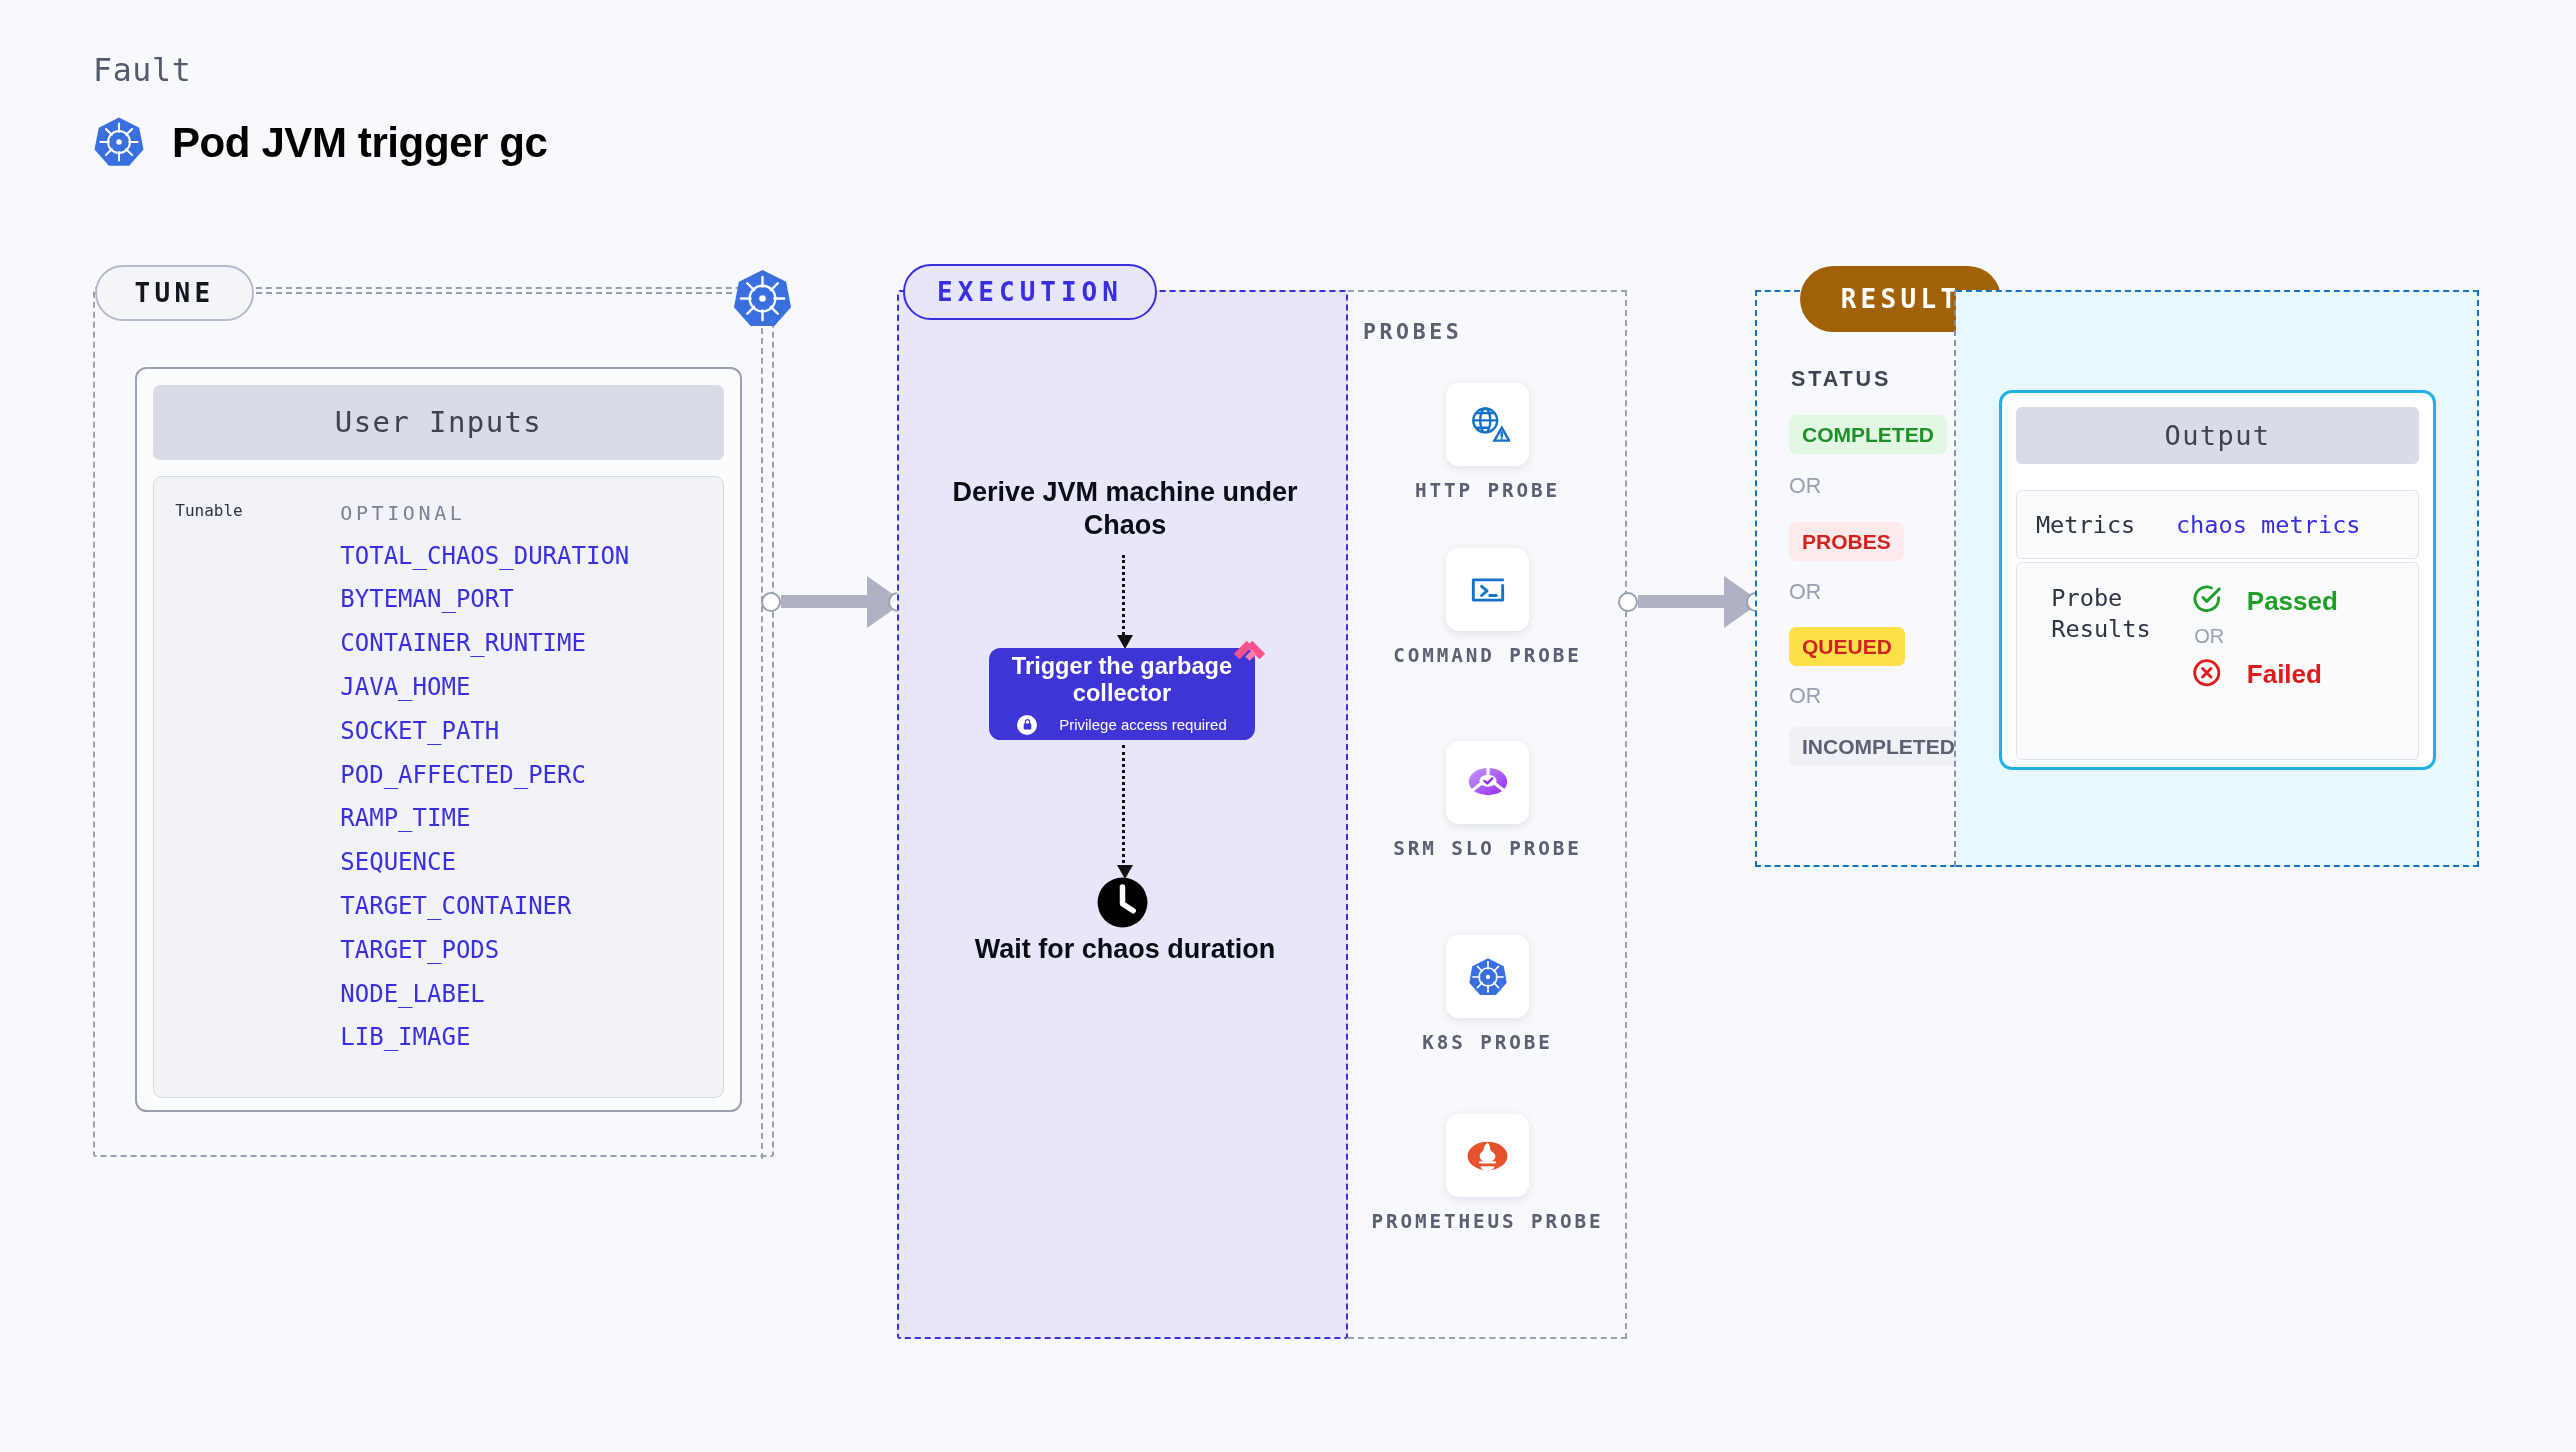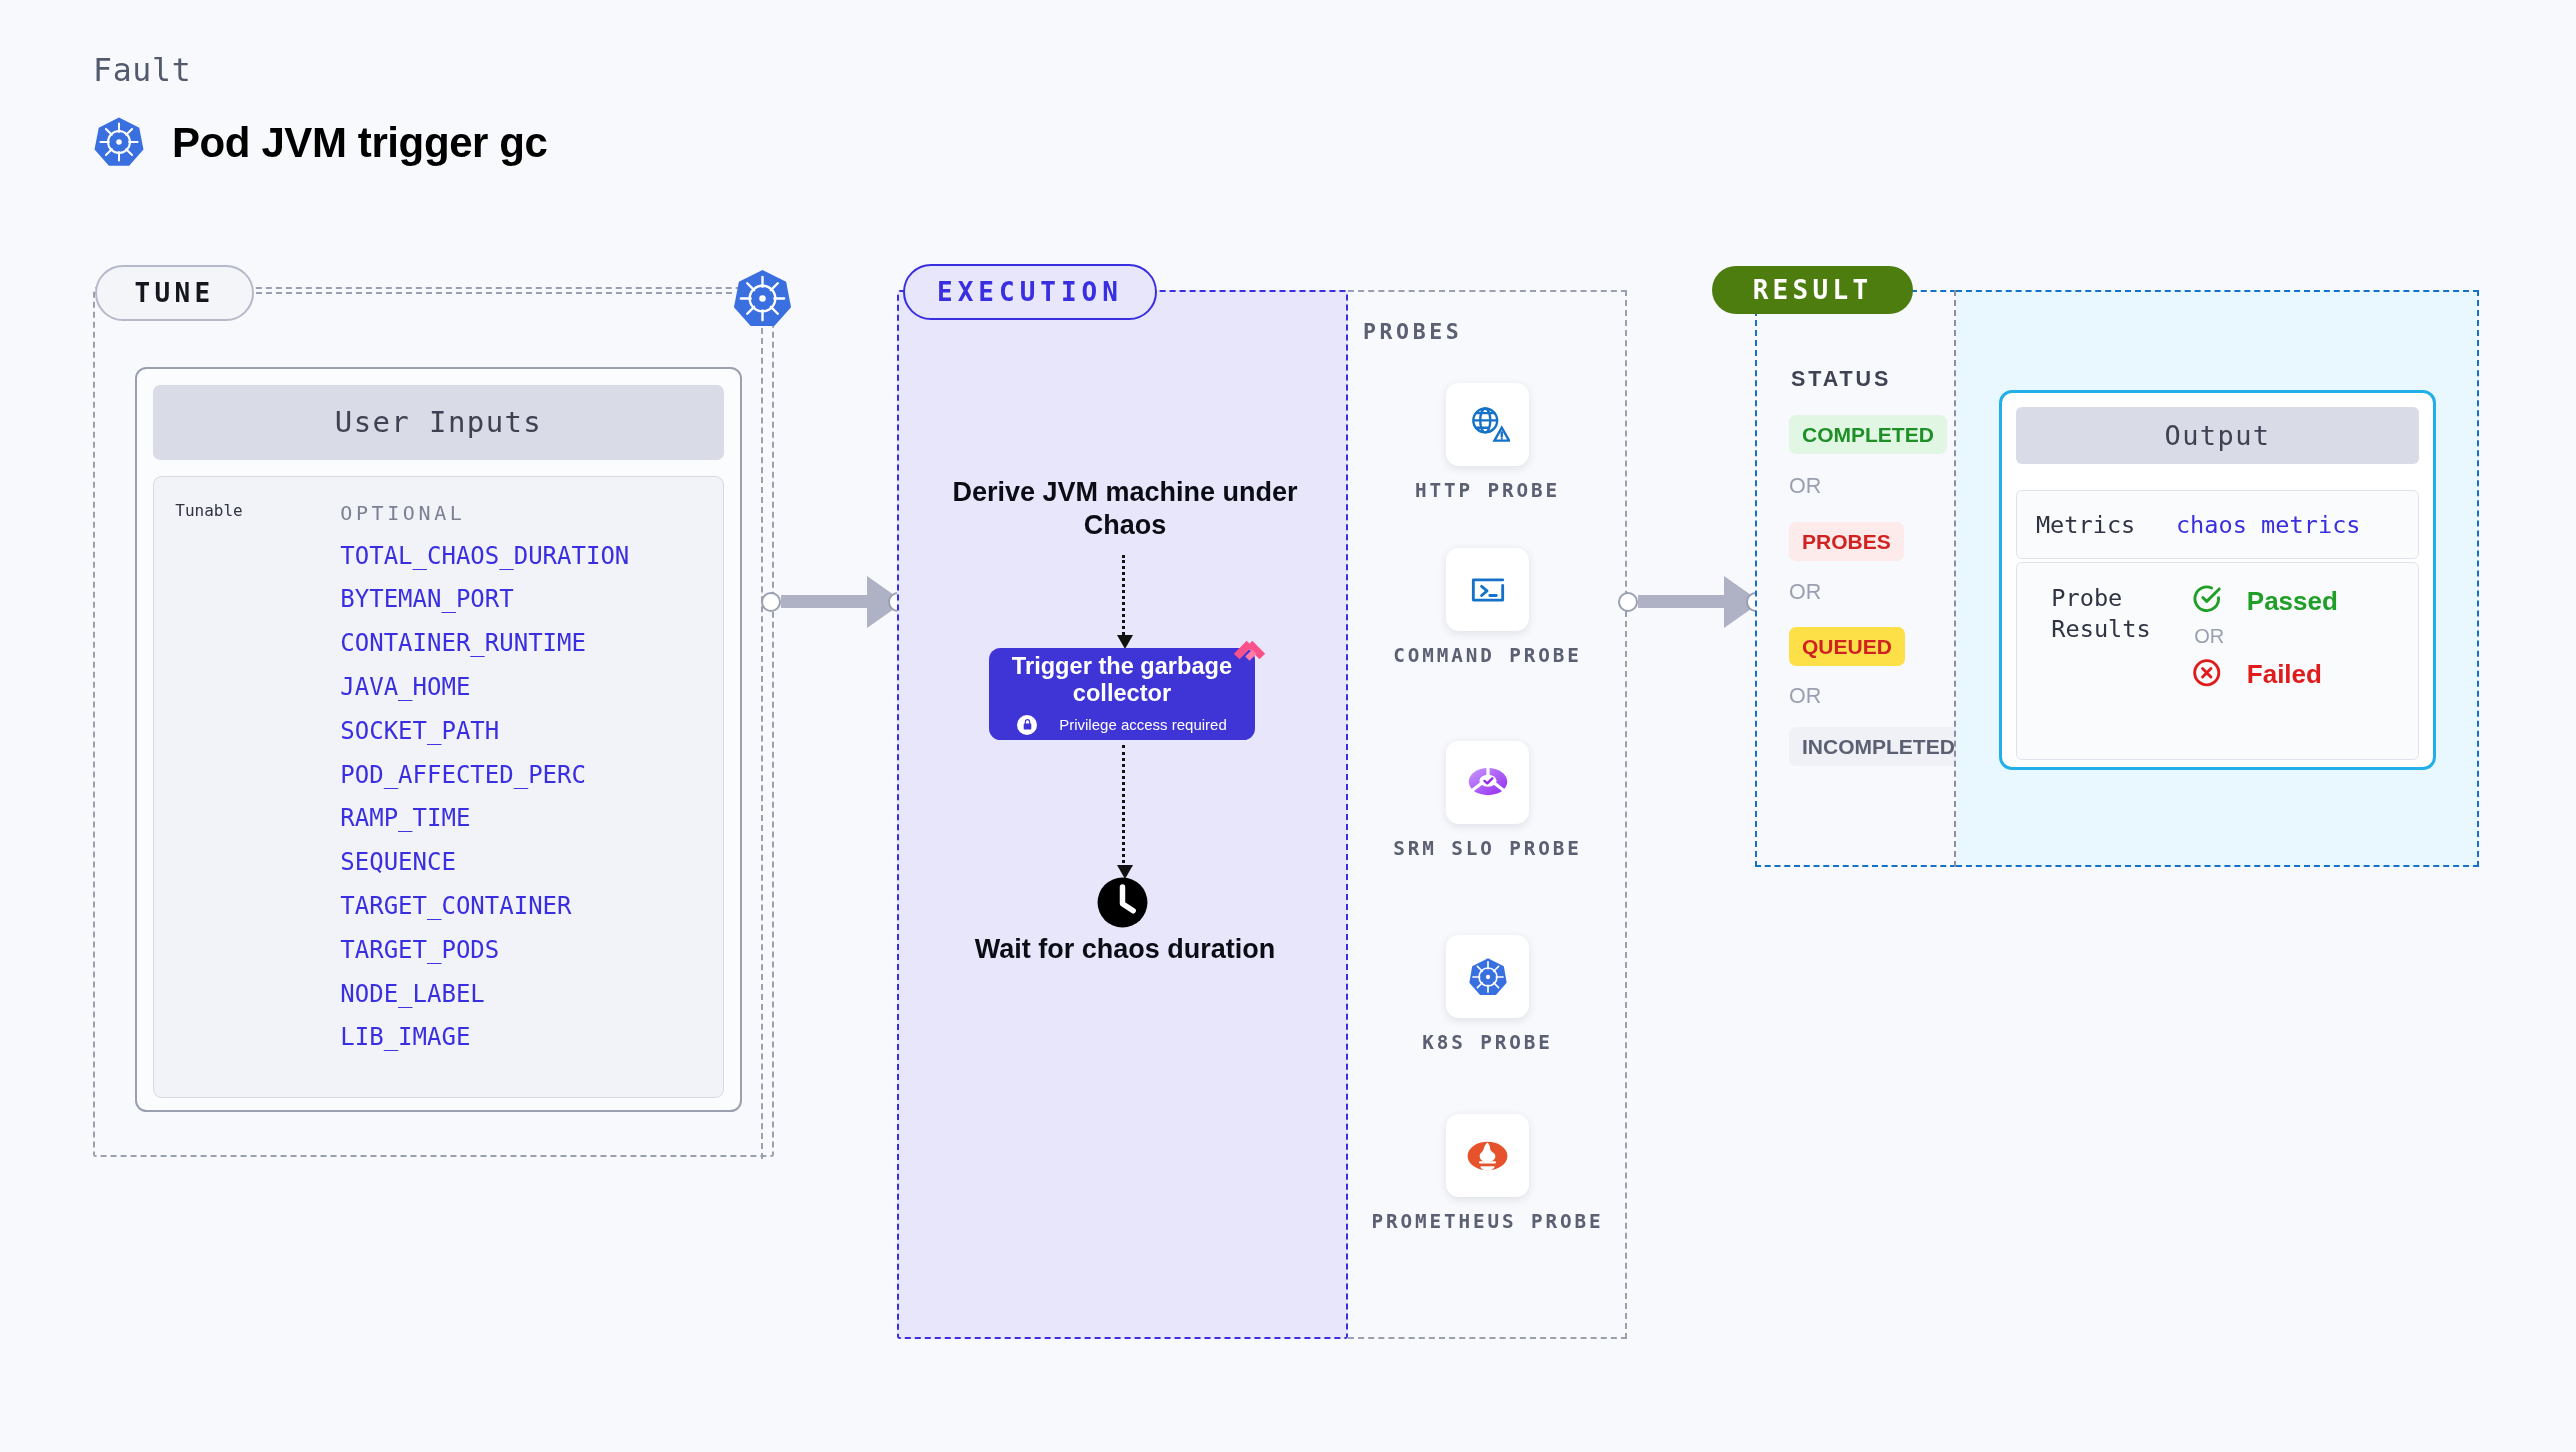--- a/index.html
+++ b/index.html
@@ -81,21 +81,21 @@
     font-size:21.5px;color:#5b6073;letter-spacing:3.6px;font-weight:bold;}
   .probe{position:absolute;left:1348px;width:279px;display:flex;flex-direction:column;align-items:center;}
   .probe-tile{width:83px;height:83px;background:#fff;border-radius:13px;
     box-shadow:0 2.1px 8.6px rgba(40,50,90,.11);display:flex;align-items:center;justify-content:center;}
   .probe-name{margin-top:11.5px;font-family:"DejaVu Sans Mono",monospace;font-size:19.3px;
     color:#5b6073;letter-spacing:2.9px;text-align:center;line-height:1.32;font-weight:bold;}
 
   
   #result-dashbox{left:1755px;top:290px;width:201px;height:577px;border:2.9px dashed #1572c8;border-right:none;}
   #status-panel-bg{position:absolute;left:1756px;top:290px;width:198px;height:575px;background:#f7f9fc;}
-  #result-pill{left:1712px;top:266px;width:201px;height:48px;background:#4d7c0f;color:#fff;
+  #result-pill{left:1800px;top:266px;width:201px;height:66px;background:#a16207;color:#fff;
     font-size:26px;letter-spacing:4.3px;}
   #status-label{position:absolute;left:1791px;top:367px;font-size:21.5px;font-weight:bold;
     color:#3e4252;letter-spacing:2.9px;}
   .status-chip{position:absolute;left:1789px;border-radius:7.2px;display:flex;align-items:center;
     justify-content:center;font-size:21px;font-weight:bold;padding:11px 13px;height:39px;}
   .or-text{position:absolute;left:1789px;font-size:21.5px;color:#9aa0b0;}
 
   #out-dashbox{left:1956px;top:290px;width:523px;height:577px;border:2.9px dashed #1572c8;
     border-left:none;background:#e9f8fe;}
   #out-dash-left{position:absolute;left:1954px;top:290px;width:0;height:577px;border-left:2.1px dashed #8a90a2;}

